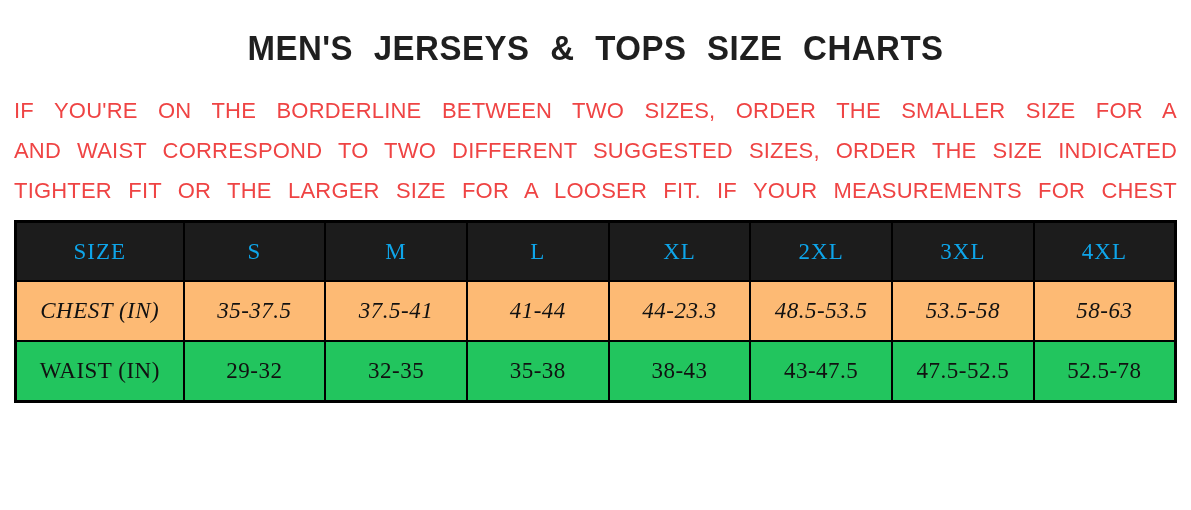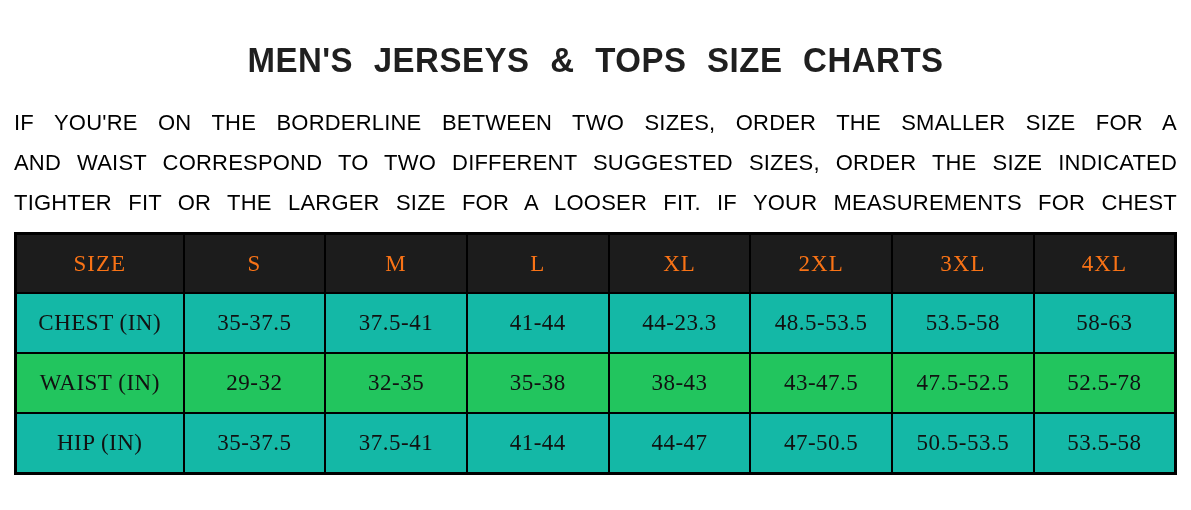--- a/index.html
+++ b/index.html
@@ -8,36 +8,36 @@
     background: #ffffff;
   }
   body {
     width: 1191px;
     height: 510px;
     font-family: "Liberation Sans", sans-serif;
     overflow: hidden;
   }
   .page {
     width: 1163px;
-    margin: 12px auto;
+    margin: 0 auto;
     padding-top: 28px;
   }
   .page-title {
     text-align: center;
     font-size: 33px;
     font-weight: bold;
     color: #1f1f1f;
     letter-spacing: 0.5px;
     word-spacing: 11px;
     line-height: 42px;
     transform: scaleY(1.04);
   }
   .guidance {
     margin-top: 21px;
-    color: #000000;
+    color: #ef4444;
     font-size: 22px;
   }
   .guidance .line {
     line-height: 40px;
     height: 40px;
     text-align: justify;
     text-align-last: justify;
     white-space: nowrap;
     letter-spacing: 0.2px;
   }
@@ -56,34 +56,35 @@
   }
   table.size-chart th,
   table.size-chart td {
     border: 2px solid #000000;
     padding: 0;
     vertical-align: middle;
     font-weight: normal;
   }
   table.size-chart thead th {
     background: #1c1c1c;
-    color: #f97316;
+    color: #0ea5e9;
     height: 57px;
     font-size: 23px;
     letter-spacing: 1px;
   }
   table.size-chart tbody td {
     height: 58px;
     font-size: 23px;
     color: #111111;
     background: #22c55e;
     letter-spacing: 0.5px;
   }
   table.size-chart tbody tr.shaded td {
-    background: #14b8a6;
+    background: #fdba74;
+    font-style: italic;
   }
   col.label-col { width: 168px; }
 </style>
 </head>
 <body>
 
 <div class="page">
 
   <div class="page-title">MEN'S JERSEYS &amp; TOPS SIZE CHARTS</div>
 
@@ -130,26 +131,16 @@
       <tr>
         <td>WAIST (IN)</td>
         <td>29-32</td>
         <td>32-35</td>
         <td>35-38</td>
         <td>38-43</td>
         <td>43-47.5</td>
         <td>47.5-52.5</td>
         <td>52.5-78</td>
       </tr>
-      <tr class="shaded">
-        <td>HIP (IN)</td>
-        <td>35-37.5</td>
-        <td>37.5-41</td>
-        <td>41-44</td>
-        <td>44-47</td>
-        <td>47-50.5</td>
-        <td>50.5-53.5</td>
-        <td>53.5-58</td>
-      </tr>
     </tbody>
   </table>
 
 </div>
 
 </body></html>

